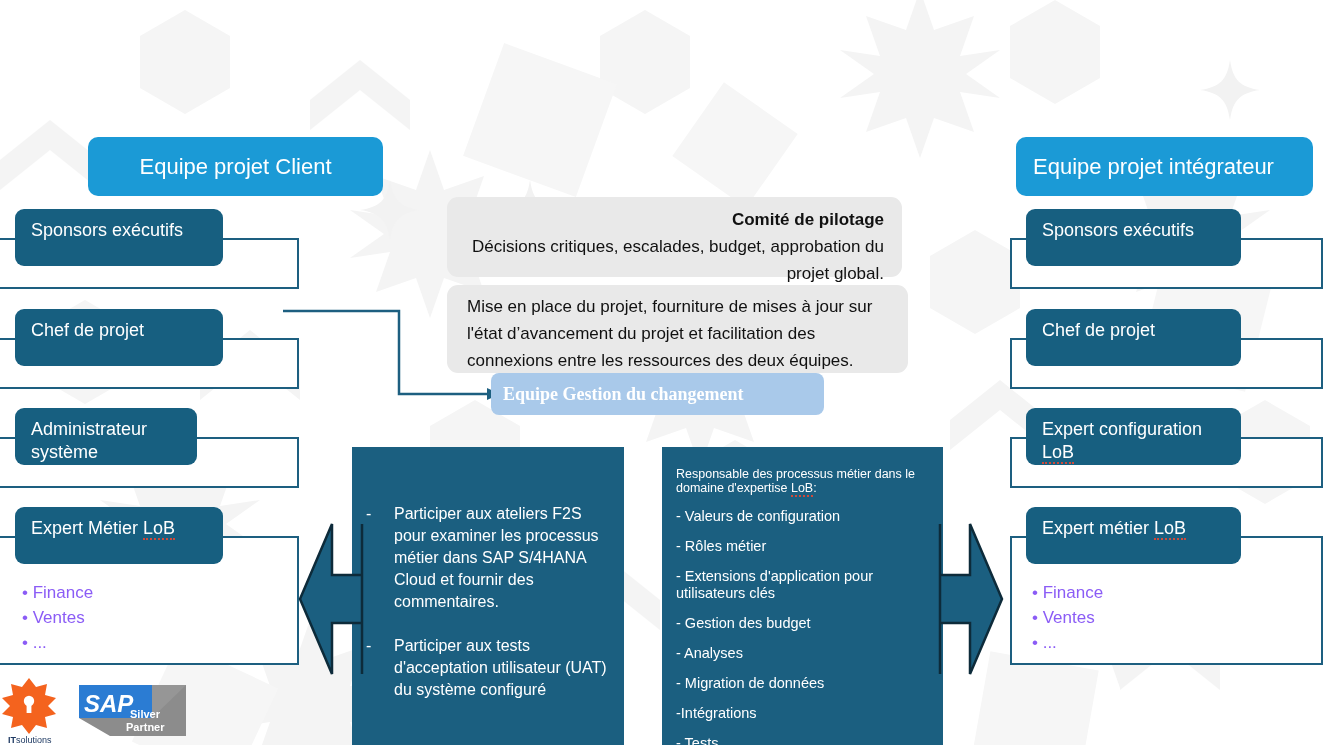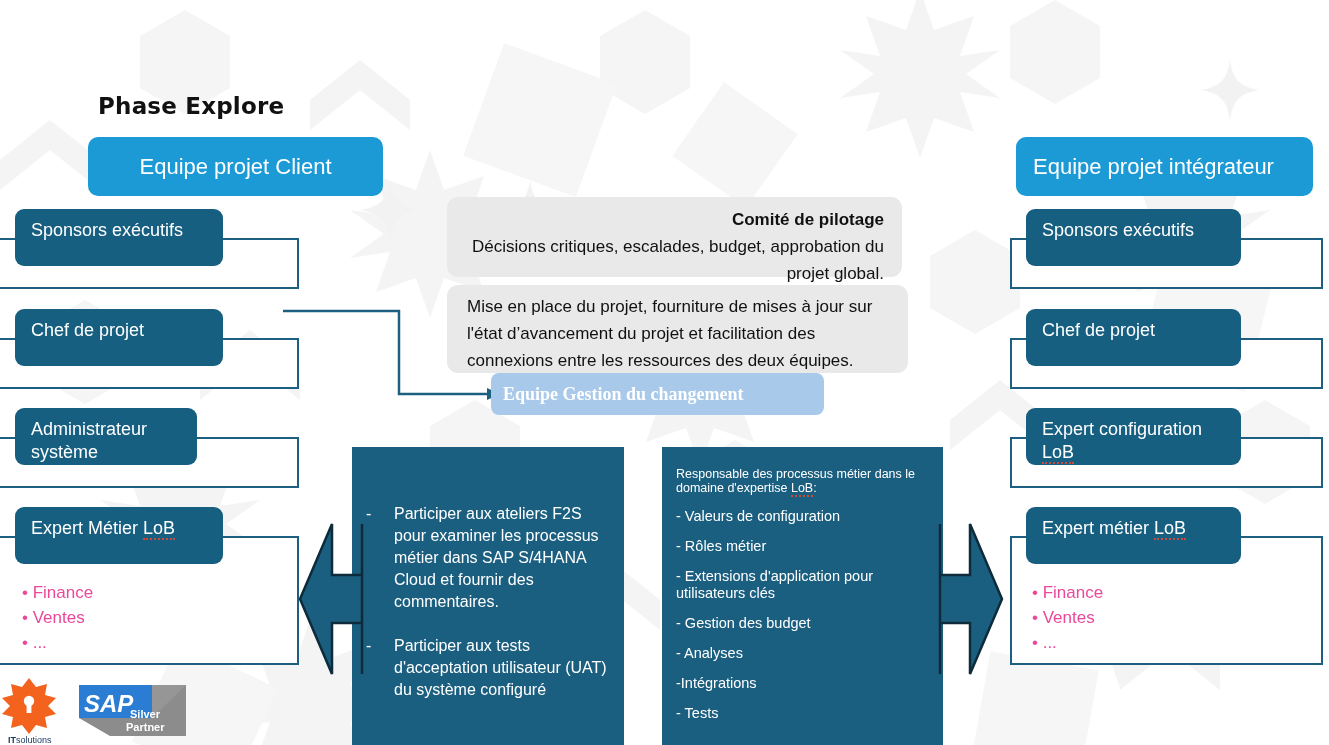--- a/index.html
+++ b/index.html
@@ -57,21 +57,21 @@
     box-sizing:border-box;
     padding:10px 14px 10px 16px;
     display:flex;align-items:flex-start;
     z-index:4;
   }
   .role-chip .u{border-bottom:2px dotted #d04a3a;}
 
   
   .bullets{
     position:absolute;
-    font-size:17px;line-height:25px;color:#ec4899;
+    font-size:17px;line-height:25px;color:#8b5cf6;
     z-index:3;
   }
   .bullets div{white-space:nowrap;}
 
   
   .grey-card{
     position:absolute;
     background:#e9e9e9;
     border-radius:11px;
     color:#111111;
@@ -186,21 +186,20 @@
   <div class="role-outline" style="left:-38px;top:238px;width:337px;height:51px;"></div>
   <div class="role-outline" style="left:-38px;top:338px;width:337px;height:51px;"></div>
   <div class="role-outline" style="left:-38px;top:437px;width:337px;height:51px;"></div>
   <div class="role-outline" style="left:-38px;top:536px;width:337px;height:129px;"></div>
 
   <div class="role-outline" style="left:1010px;top:238px;width:313px;height:51px;"></div>
   <div class="role-outline" style="left:1010px;top:338px;width:313px;height:51px;"></div>
   <div class="role-outline" style="left:1010px;top:437px;width:313px;height:51px;"></div>
   <div class="role-outline" style="left:1010px;top:536px;width:313px;height:129px;"></div>
 
-  <div class="phase-title">Phase Explore</div>
 
   <div class="team-header" id="team-header-integrator">Equipe projet intégrateur</div>
   <div class="team-header" id="team-header-client">Equipe projet Client</div>
 
   <div class="role-chip" style="left:15px;top:209px;width:208px;height:57px;">
     <span>Sponsors exécutifs</span>
   </div>
   <div class="role-chip" style="left:15px;top:309px;width:208px;height:57px;">
     <span>Chef de projet</span>
   </div>
@@ -261,20 +260,21 @@
     </div>
   </div>
 
   <div class="dark-panel" id="panel-integrator">
     <div class="resp-head"><span>Responsable des processus métier dans le domaine d'expertise </span><span class="u">LoB</span><span>:</span></div>
     <div class="resp-item">- Valeurs de configuration</div>
     <div class="resp-item">- Rôles métier</div>
     <div class="resp-item">- Extensions d'application pour utilisateurs clés</div>
     <div class="resp-item">- Gestion des budget</div>
     <div class="resp-item">- Analyses</div>
+    <div class="resp-item">- Migration de données</div>
     <div class="resp-item">-Intégrations</div>
     <div class="resp-item">- Tests</div>
   </div>
 
   <svg class="arrow-svg" style="left:296px;top:520px;" width="70" height="158" viewBox="0 0 70 158">
     <polygon points="66,4 66,55 36,55 36,4 4,79 36,154 36,103 66,103 66,154" fill="#1b5f80" stroke="#0d2b3a" stroke-width="2.5" stroke-linejoin="miter"></polygon>
   </svg>
 
   <svg class="arrow-svg" style="left:936px;top:520px;" width="70" height="158" viewBox="0 0 70 158">
     <polygon points="4,4 4,55 34,55 34,4 66,79 34,154 34,103 4,103 4,154" fill="#1b5f80" stroke="#0d2b3a" stroke-width="2.5" stroke-linejoin="miter"></polygon>

